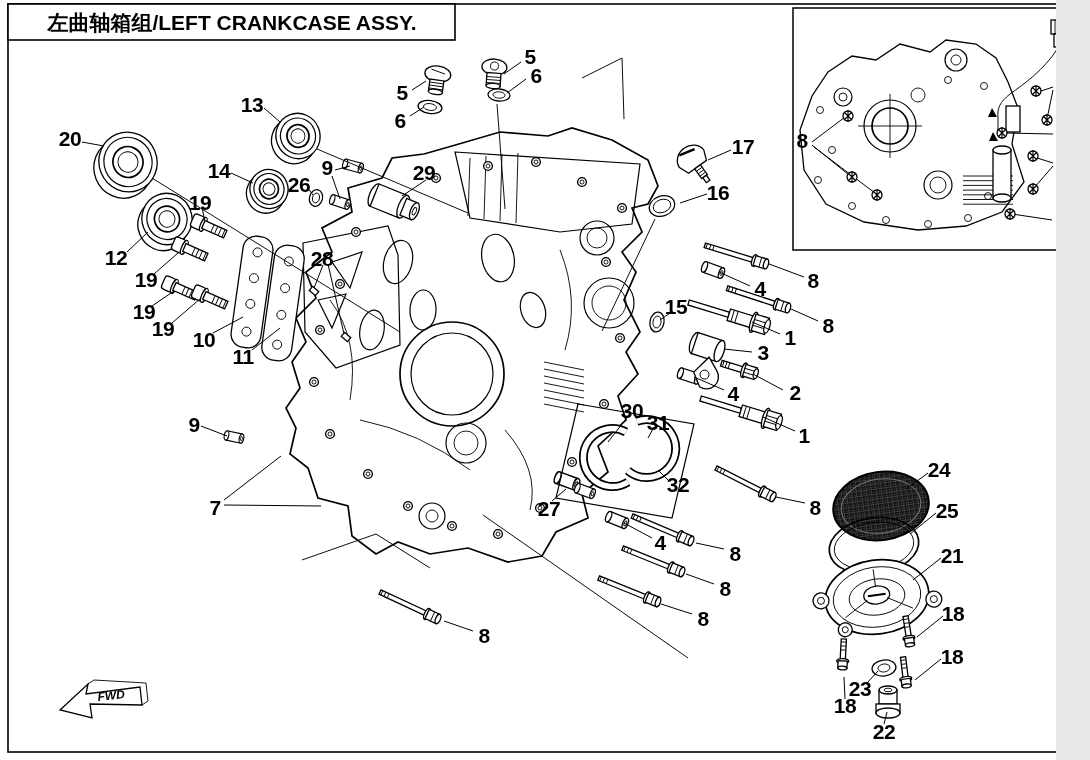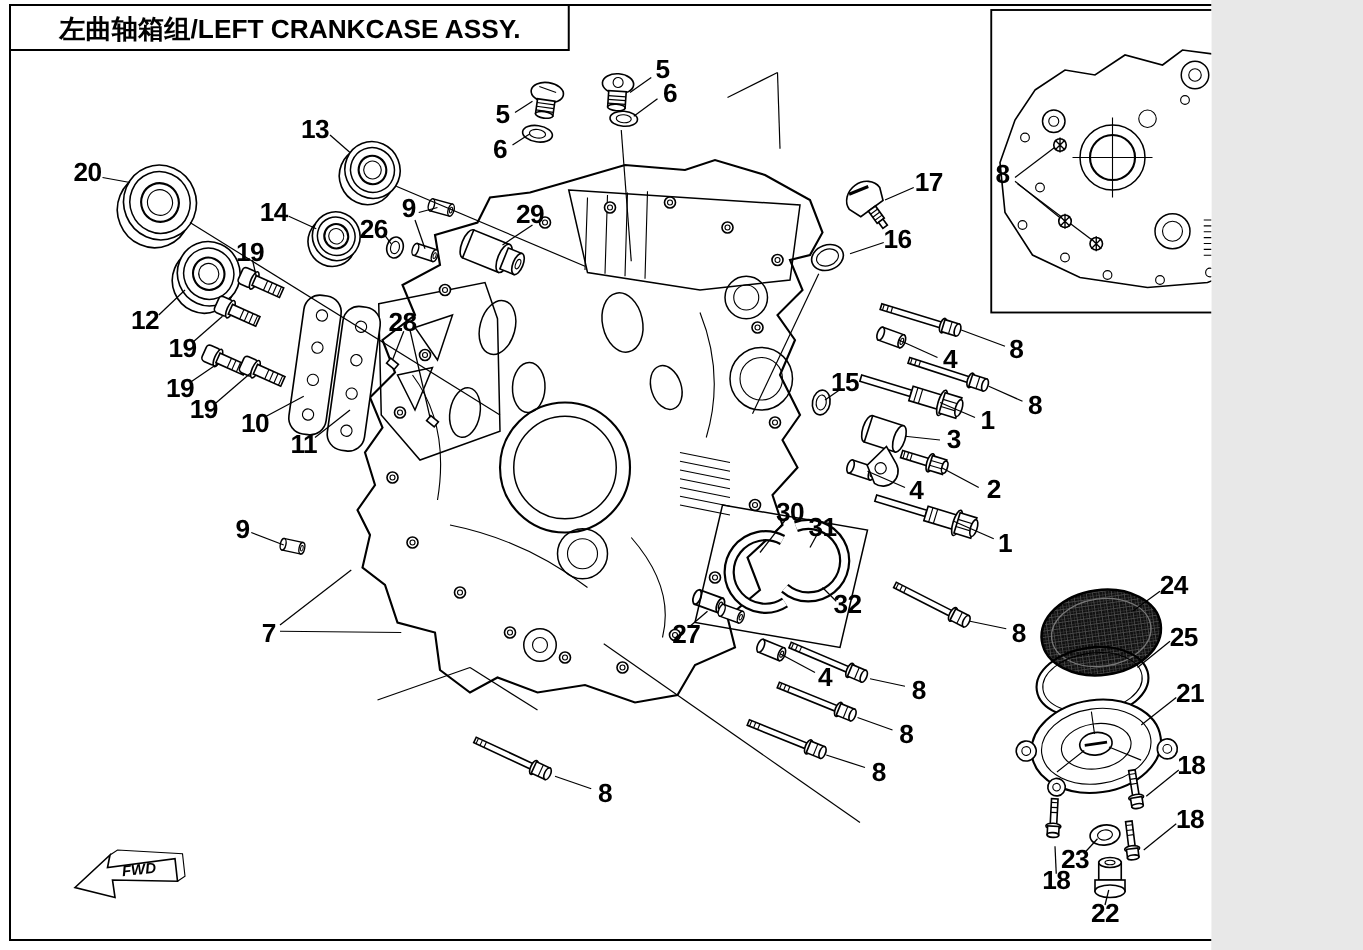--- a/index.html
+++ b/index.html
@@ -1,16 +1,16 @@
 <!DOCTYPE html>
 <html><head>
 <meta charset="utf-8">
 <style>
   html,body{margin:0;padding:0;background:#e8e8e8}
-  .page{position:relative;width:969px;height:760px;background:#fff;font-family:"Liberation Sans",sans-serif;overflow:hidden}
+  .page{position:relative;width:1056px;height:760px;background:#fff;font-family:"Liberation Sans",sans-serif;overflow:hidden}
   svg{display:block}
   .fw{fill:#fff;stroke:#000;stroke-width:1.3}
   .fw2{fill:#fff;stroke:#000;stroke-width:1.7}
   .nf{fill:none;stroke:#000;stroke-width:1.2}
   .nf2{fill:none;stroke:#000;stroke-width:1.7}
   .tn{fill:none;stroke:#000;stroke-width:0.9}
   .leader{stroke:#000;stroke-width:1;fill:none}
   .thin{stroke:#000;stroke-width:0.95;fill:none}
   text.callout{font-family:"Liberation Sans",sans-serif;font-weight:bold;font-size:21px;fill:#000;letter-spacing:-0.5px}
   text.title-text{font-family:"Liberation Sans",sans-serif;font-weight:bold;font-size:21px;fill:#000}

